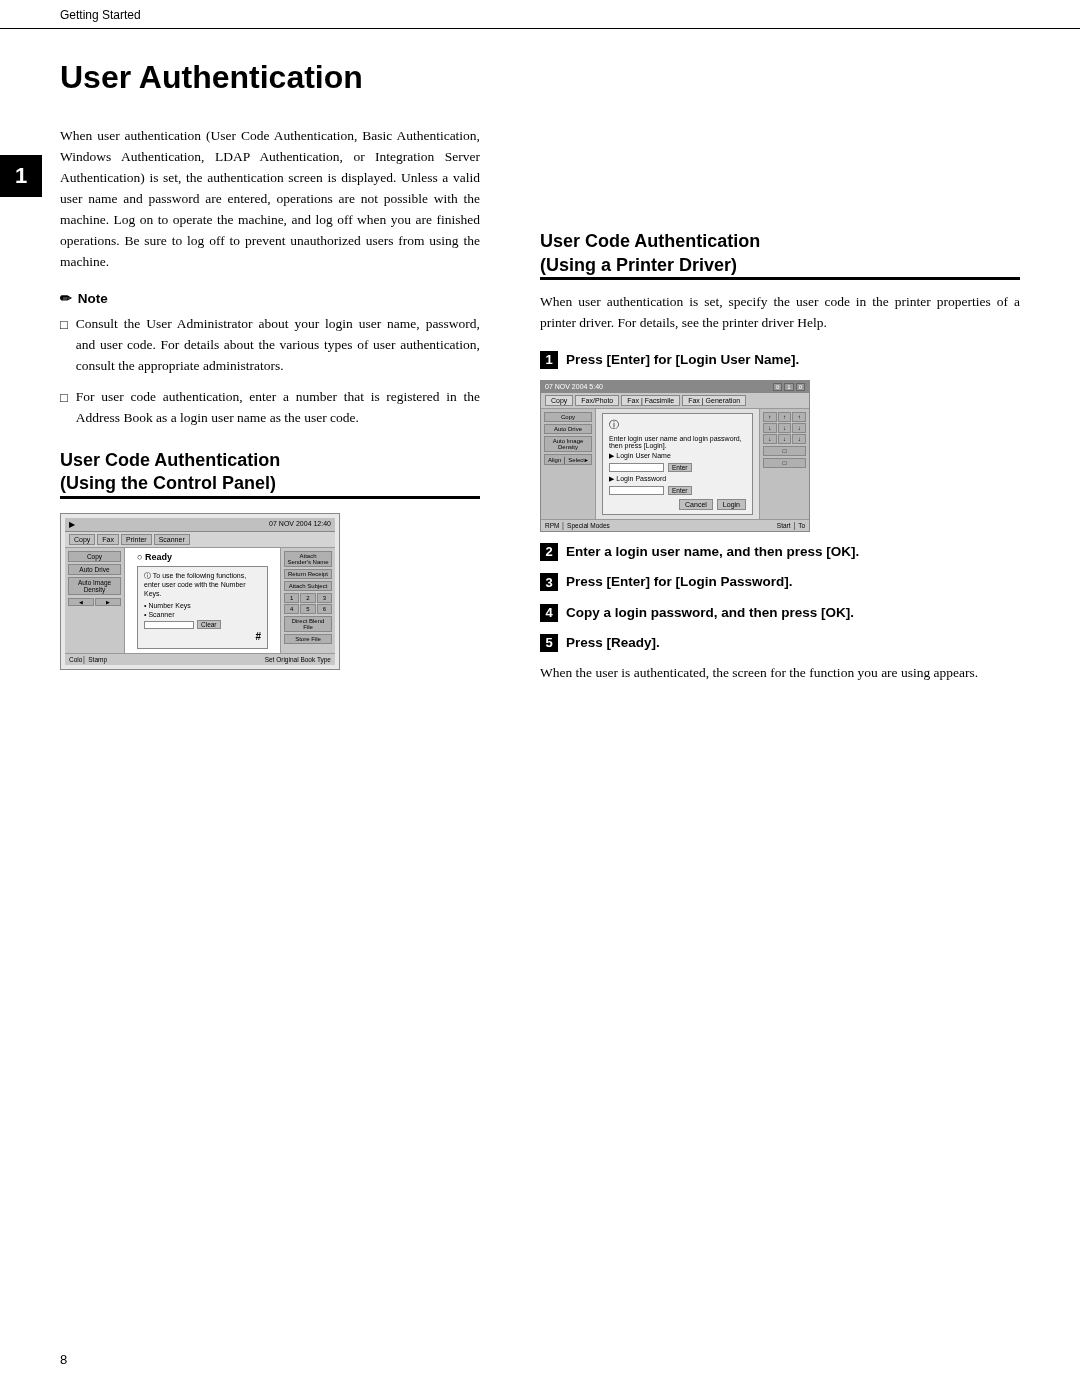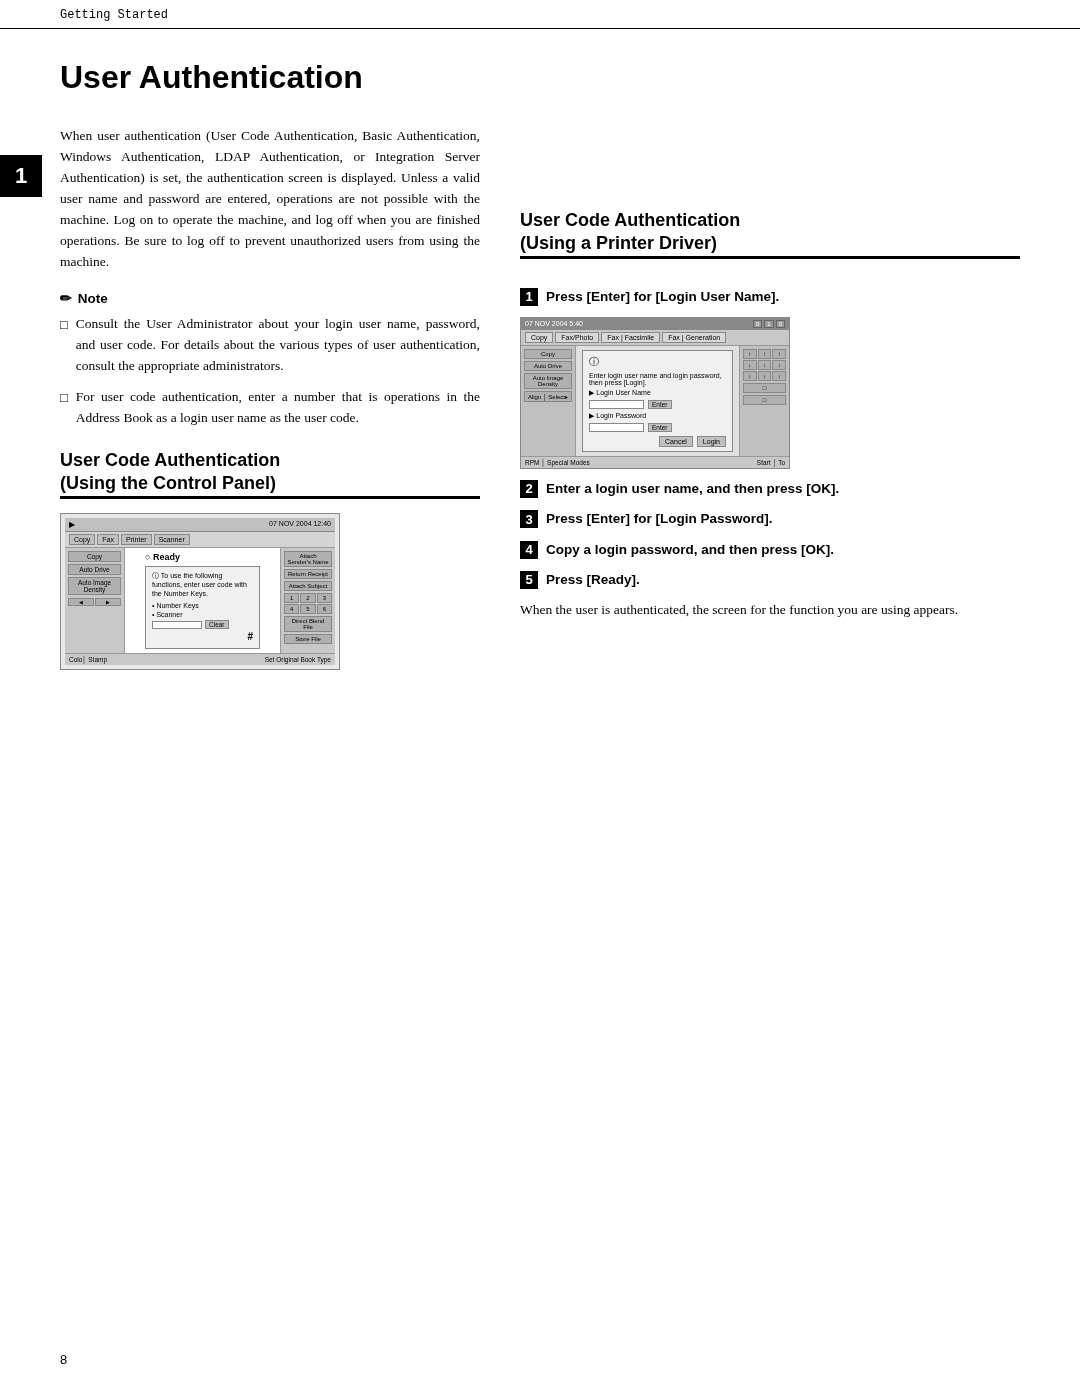--- a/index.html
+++ b/index.html
@@ -20,42 +20,42 @@
       background: #fff;
       padding: 0;
       position: relative;
     }
 
     
     .top-bar {
       border-bottom: 1px solid #000;
       padding: 8px 60px 6px 60px;
       font-size: 12px;
-      font-family: Liberation Mono, monospace;
+      font-family: Liberation Sans, sans-serif;
     }
 
     
     .content-area {
       padding: 30px 60px 60px 60px;
     }
 
     
     .page-title {
       font-size: 32px;
       font-weight: bold;
       font-family: Arial, sans-serif;
       margin-bottom: 30px;
       border-bottom: none;
     }
 
     
     .two-col {
       display: flex;
-      gap: 40px;
-      align-items: center;
+      gap: 60px;
+      align-items: flex-end;
     }
 
     .col-left {
       width: 420px;
       flex-shrink: 0;
     }
 
     .col-right {
       flex: 1;
     }
@@ -186,21 +186,21 @@
       background: #b0b0b0;
       border: 1px solid #888;
       padding: 1px 2px;
       margin-bottom: 2px;
       font-size: 6.5px;
       text-align: center;
     }
 
     .screen-main {
       flex: 1;
-      padding: 4px 20px;
+      padding: 4px 12px;
       position: relative;
     }
 
     .screen-status-bar {
       display: flex;
       align-items: center;
       gap: 4px;
       margin-bottom: 4px;
     }
 
@@ -524,21 +524,21 @@
           <div class="note-title">
             <span class="note-pencil">✏</span>
             <span>Note</span>
           </div>
           <div class="note-item">
             <span class="checkbox-sym">□</span>
             <span>Consult the User Administrator about your login user name, password, and user code. For details about the various types of user authentication, consult the appropriate administrators.</span>
           </div>
           <div class="note-item">
             <span class="checkbox-sym">□</span>
-            <span>For user code authentication, enter a number that is operations in the Address Book as a login user name as the user code.</span>
+            <span>For user code authentication, enter a number that is registered in the Address Book as a login user name as the user code.</span>
           </div>
         </div>
 
         <div class="section-heading">
           User Code Authentication<br>(Using the Control Panel)
         </div>
 
 
         <div class="screen-mockup">
 
@@ -617,20 +617,21 @@
 
       </div>
 
       <div class="col-right">
 
         
         <div class="section-heading">
           User Code Authentication<br>(Using a Printer Driver)
         </div>
 
+        <p class="body-text">When user authentication is set, specify the user code in the printer properties of a printer driver. For details, see the printer driver Help.</p>
 
         
 
 
         <br>
 
         
         <div class="step-item">
           <div class="step-num">1</div>
           <div class="step-text">

